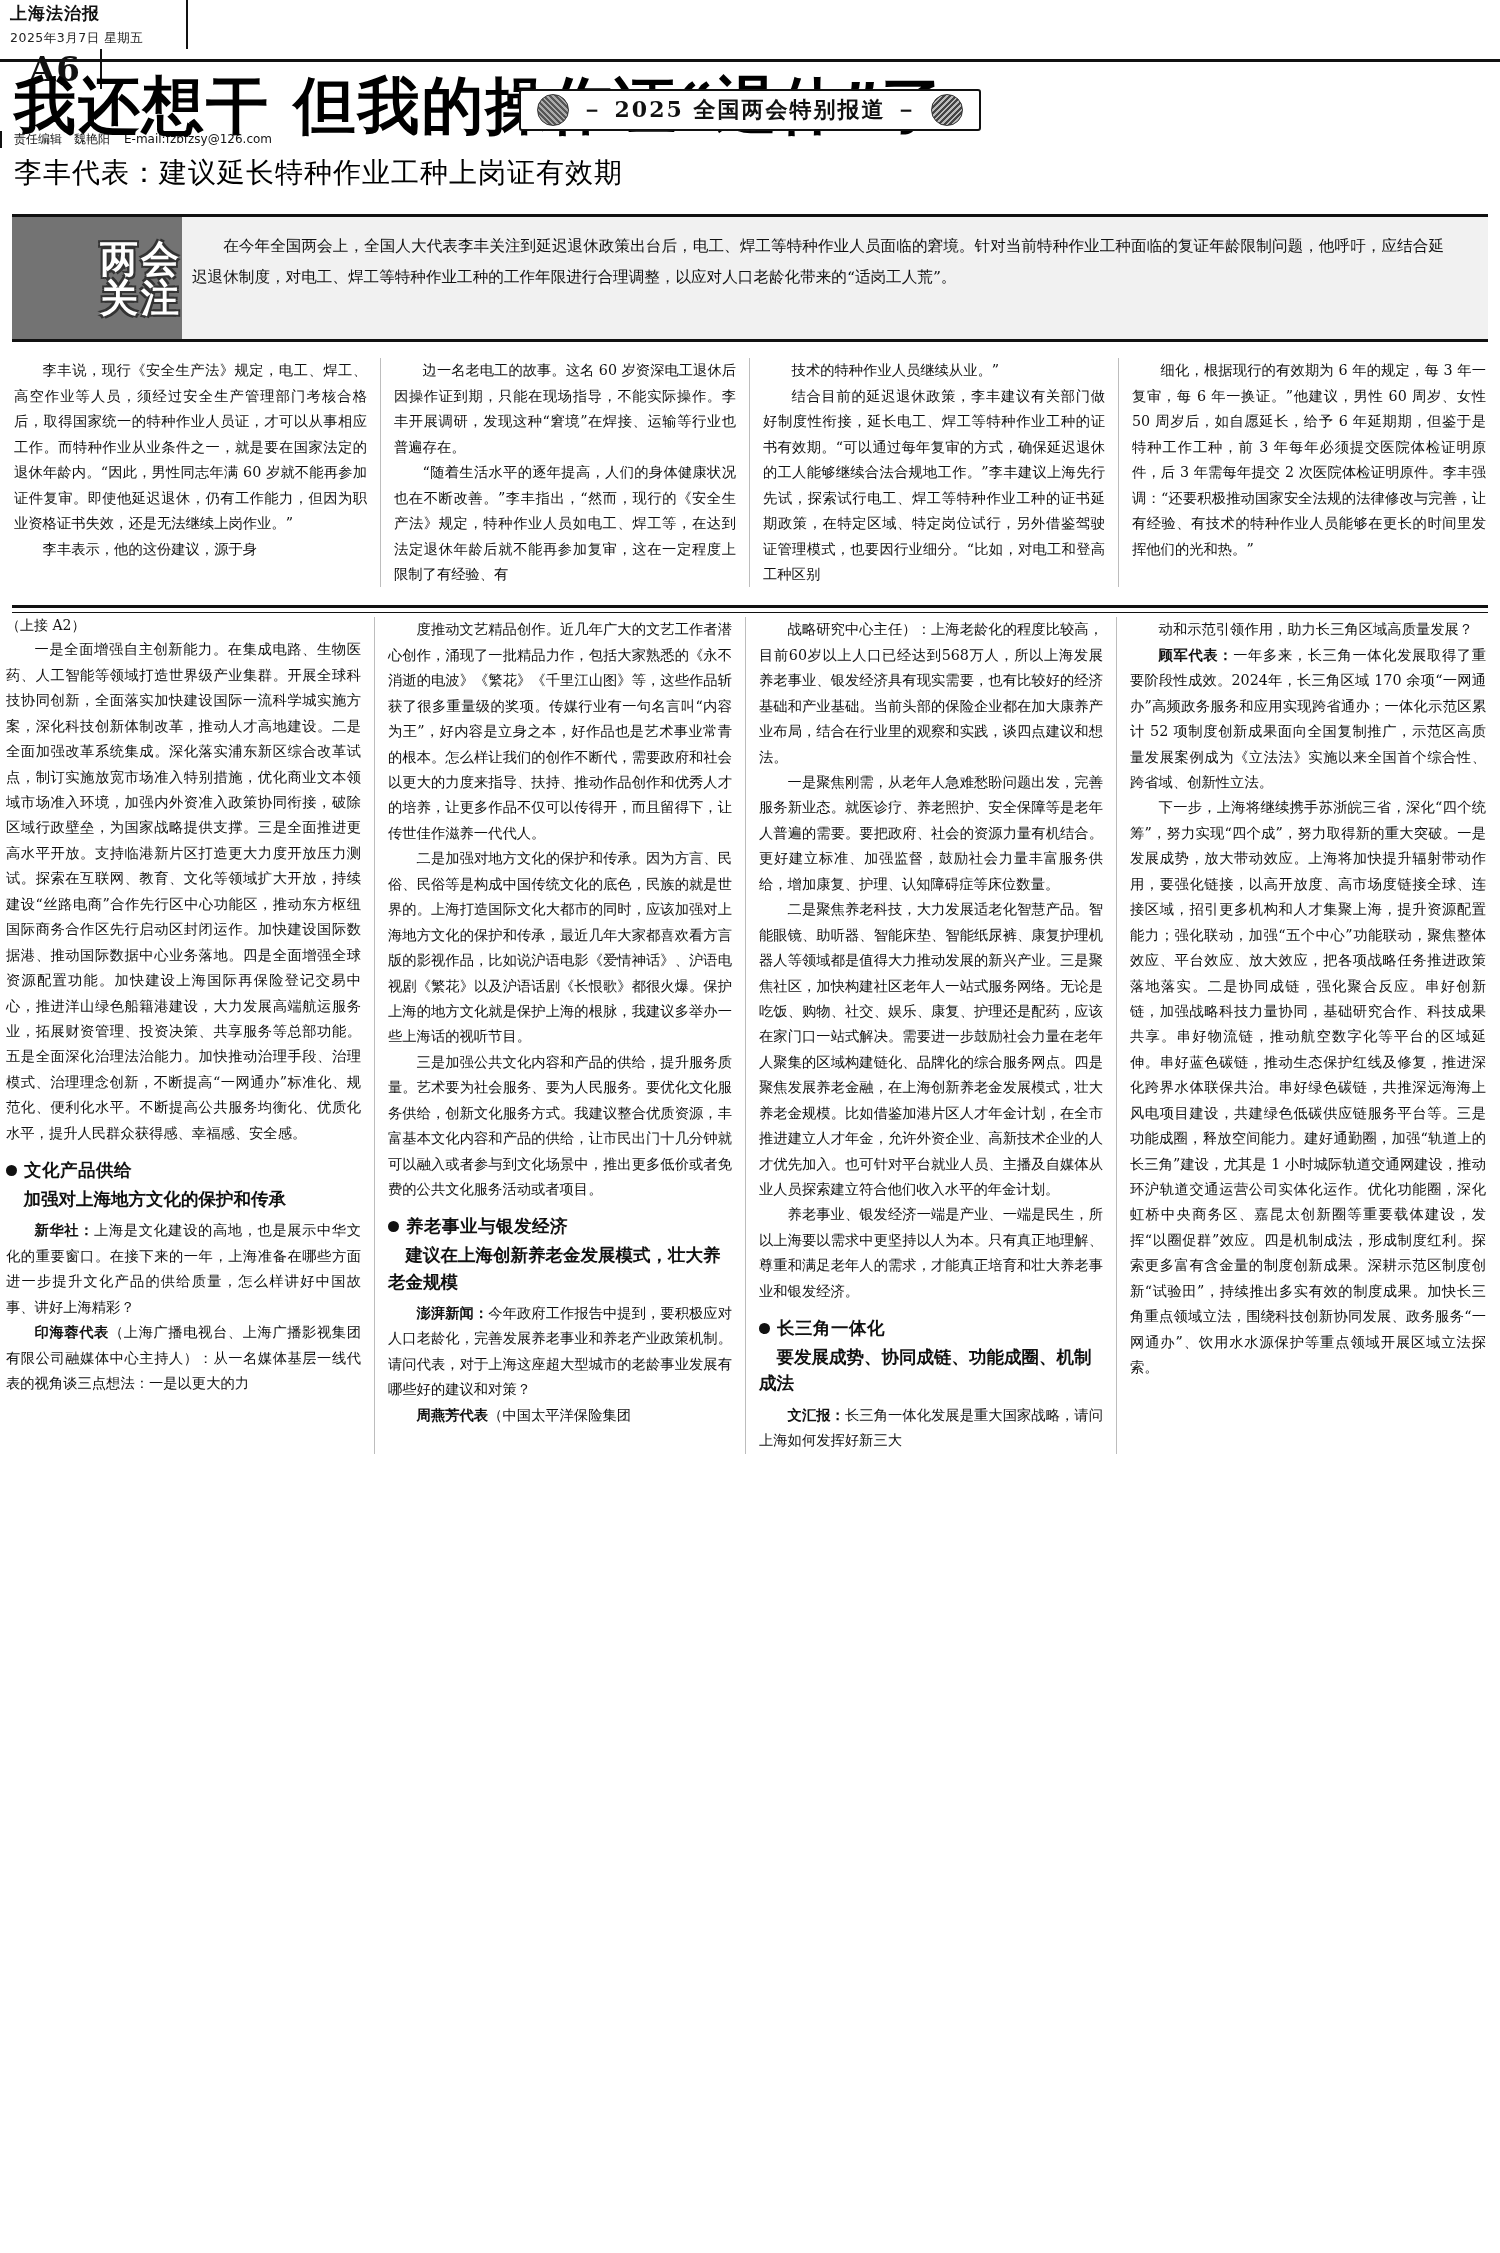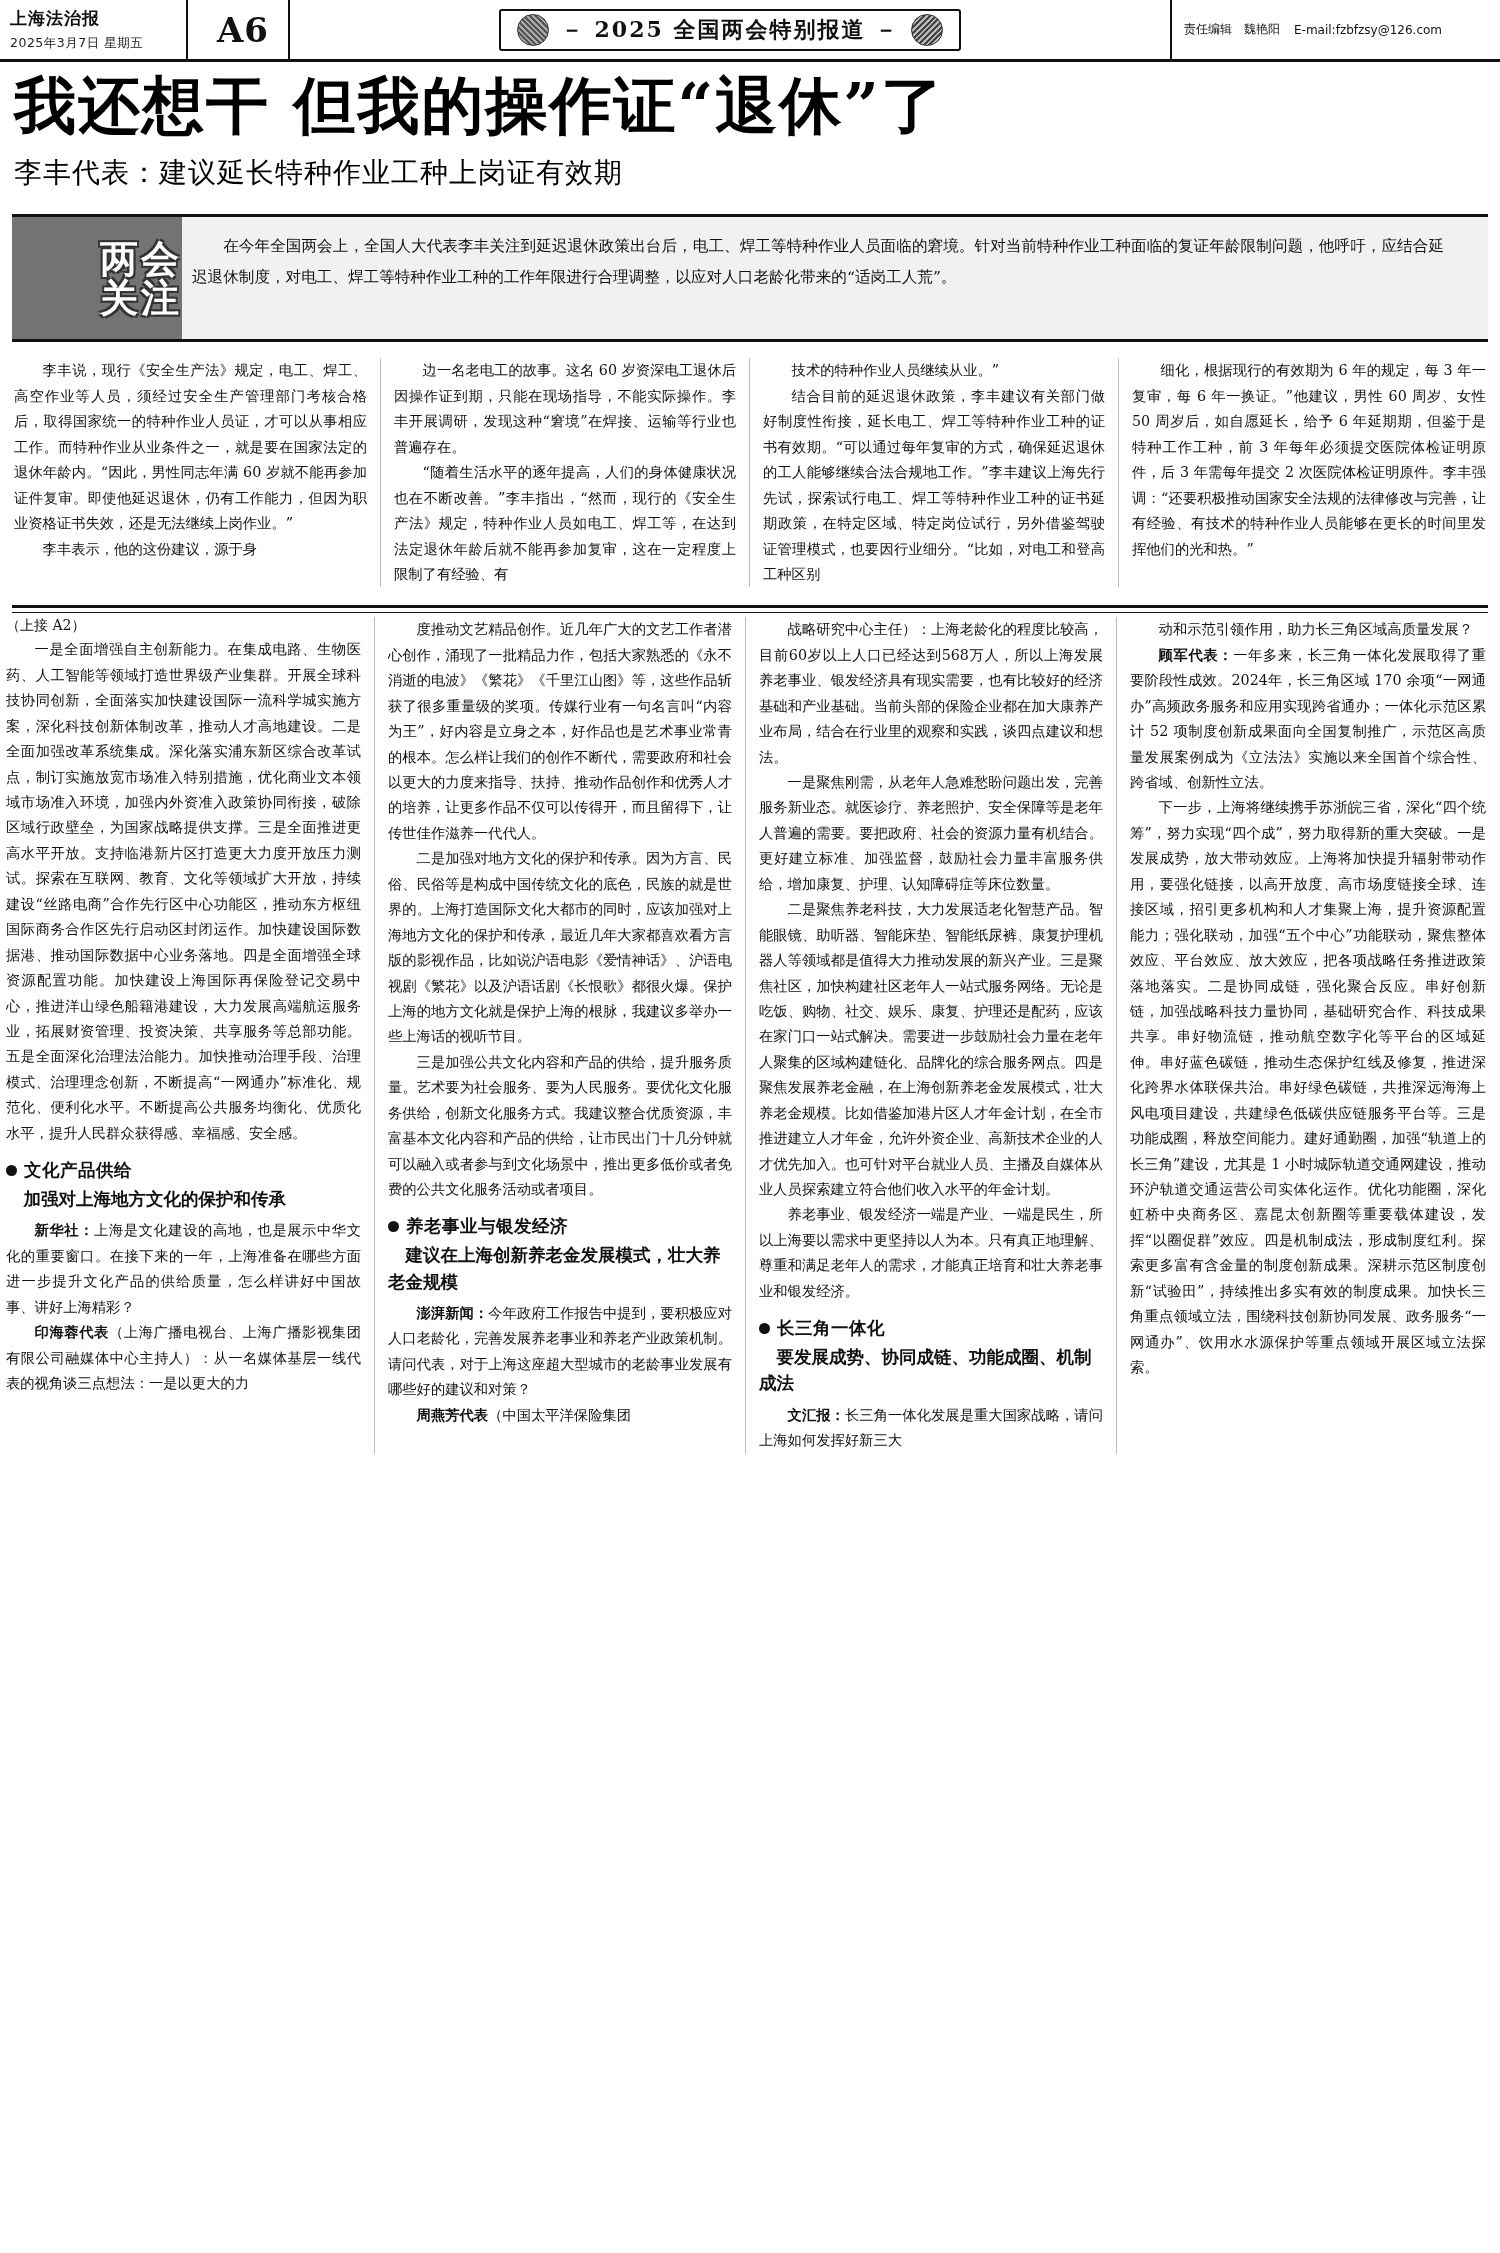--- a/index.html
+++ b/index.html
@@ -24,20 +24,21 @@
     background: #fff;
   }
 
   
   .masthead {
     display: flex;
     align-items: stretch;
     height: 62px;
     border-bottom: 3px solid #111;
     box-sizing: border-box;
+    flex-direction: column;
   }
   .mh-left {
     width: 188px;
     border-right: 2px solid #111;
     box-sizing: border-box;
     padding: 4px 8px 2px 10px;
     display: flex;
     flex-direction: column;
     justify-content: center;
   }

